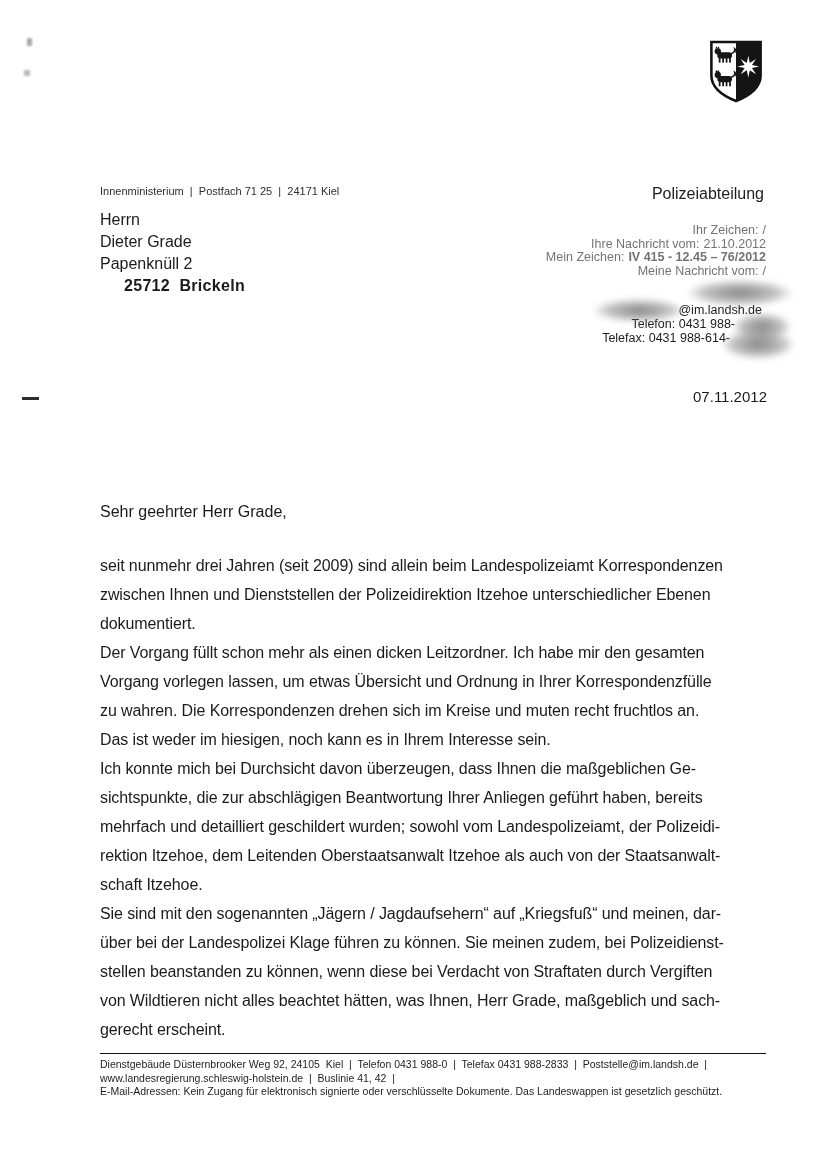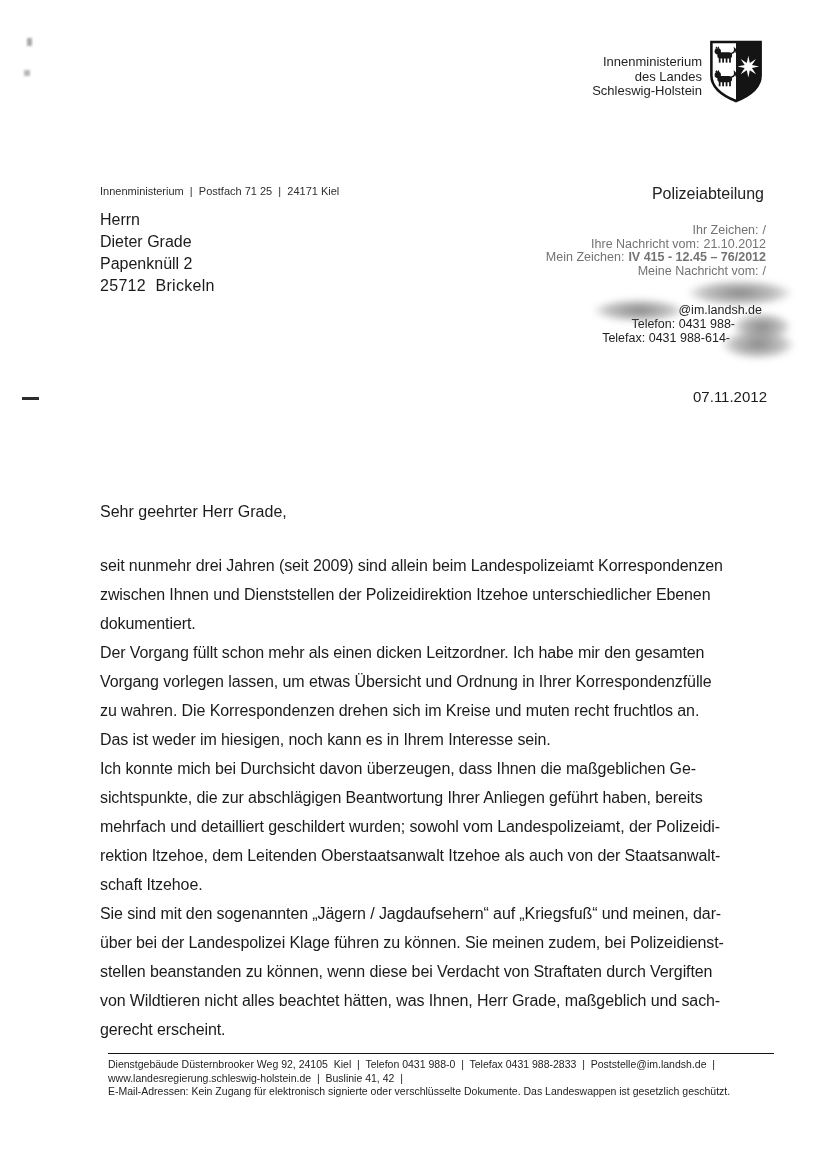--- a/index.html
+++ b/index.html
@@ -25,21 +25,21 @@
   .ministry-text{
     margin-top:15px;text-align:right;
     font-size:13px;line-height:14.6px;color:#1f1f1f;
     white-space:pre-line;
   }
 
   
   .sender-line{left:100px;top:185px;font-size:11px;color:#2e2e2e;}
   .department{top:185px;right:56px;font-size:16px;color:#222;}
   .recipient{left:100px;top:209px;font-size:16px;line-height:22px;}
-  .recipient-city{font-weight:400;letter-spacing:.3px;}
+  .recipient-city{font-weight:700;letter-spacing:.3px;margin-left:24px;}
   .refs{top:224px;right:54px;text-align:right;font-size:12.5px;line-height:13.7px;color:#737373;}
   .ref-value{margin-left:4px;}
   .bold{font-weight:700;}
 
   .contact-line{font-size:12.5px;color:#1d1d1d;}
   .contact-email{top:303px;right:58px;}
   .contact-phone{top:317px;right:85px;}
   .contact-fax{top:331px;right:90px;}
 
   
@@ -57,39 +57,36 @@
   .date{top:388px;right:53px;font-size:15px;}
   .subject{left:100px;top:443px;font-size:16px;font-weight:700;letter-spacing:.1px;}
   .salutation{left:100px;top:503px;font-size:16px;text-align:right;}
   .body-text{
     left:100px;top:551px;width:690px;
     font-size:16px;line-height:29px;letter-spacing:-.1px;
     white-space:pre-wrap;
   }
 
   .footer{
-    left:108px;top:1053px;width:666px;
+    left:100px;top:1053px;width:666px;
     border-top:1.6px solid #141414;padding-top:4px;
     font-size:10.5px;line-height:13.5px;color:#1e1e1e;
     white-space:pre-wrap;
   }
 </style>
 </head>
 <body>
 
 <div class="page">
 
   <div class="abs speck1"></div>
   <div class="abs speck2"></div>
   <div class="abs fold-mark"></div>
 
   <div class="abs letterhead">
-    <div class="ministry-text">Innenministerium
-des Landes
-Schleswig-Holstein</div>
     <svg width="54" height="63" viewBox="0 0 54 64">
       <path d="M2,2 H52 V36 Q52,52 27,62 Q2,52 2,36 Z" fill="#ffffff" stroke="#121212" stroke-width="2.6"></path>
       <path d="M27,2 H52 V36 Q52,52 27,62 Z" fill="#141414"></path>
       <polygon fill="#ffffff" points="39.5,16 41.03,23.30 47.28,19.22 43.20,25.47 50.5,27 43.20,28.53 47.28,34.78 41.03,30.70 39.5,38 37.97,30.70 31.72,34.78 35.80,28.53 28.5,27 35.80,25.47 31.72,19.22 37.97,23.30"></polygon>
       <g fill="#161616">
         <path d="M6,8.6 l1,-2.2 1.1,1.7 1.1,-1.7 1,2.2 Z"></path>
         <circle cx="8.5" cy="11.5" r="3.2"></circle>
         <rect x="8" y="12.5" width="15" height="6.4" rx="3.2"></rect>
         <rect x="9.5" y="18" width="1.8" height="5"></rect>
         <rect x="13" y="18" width="1.8" height="5"></rect>

